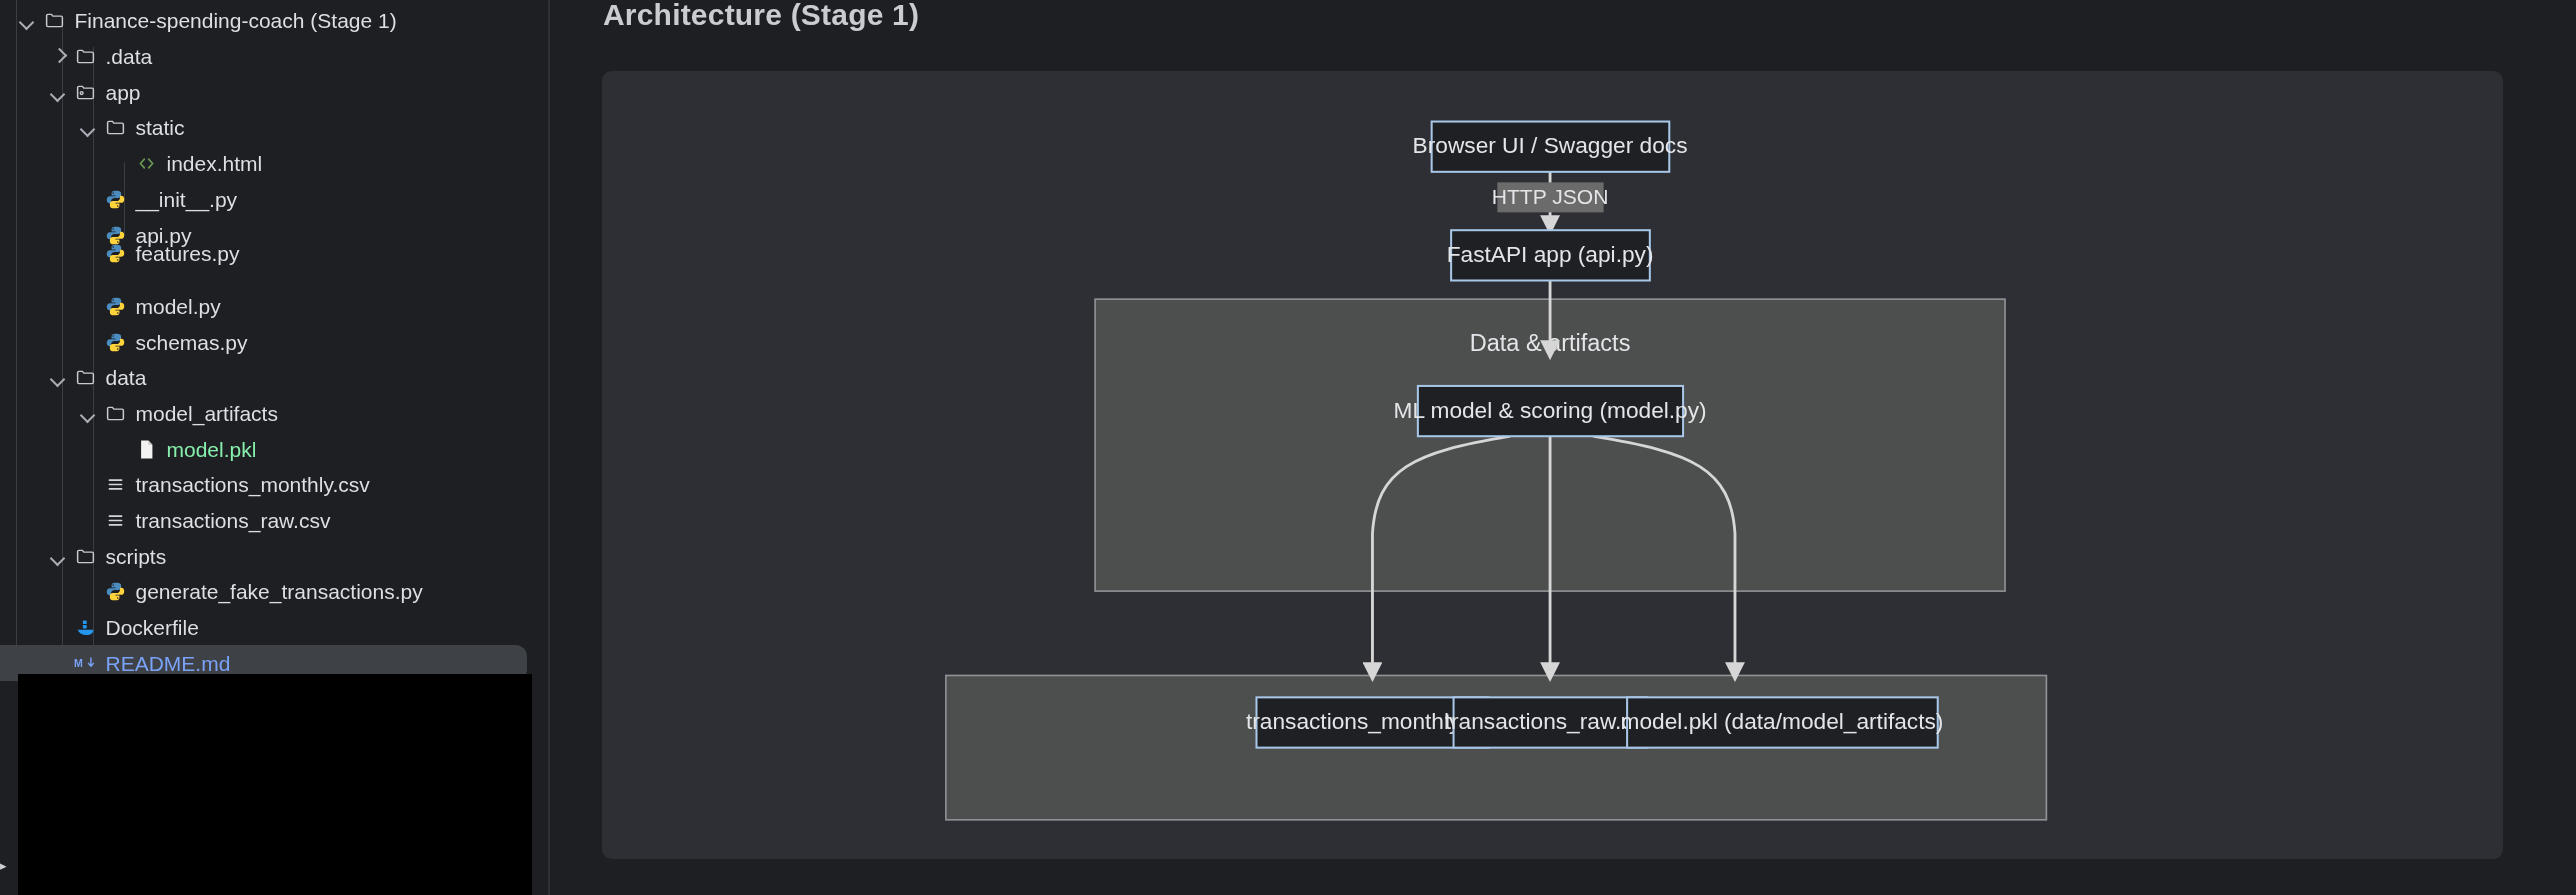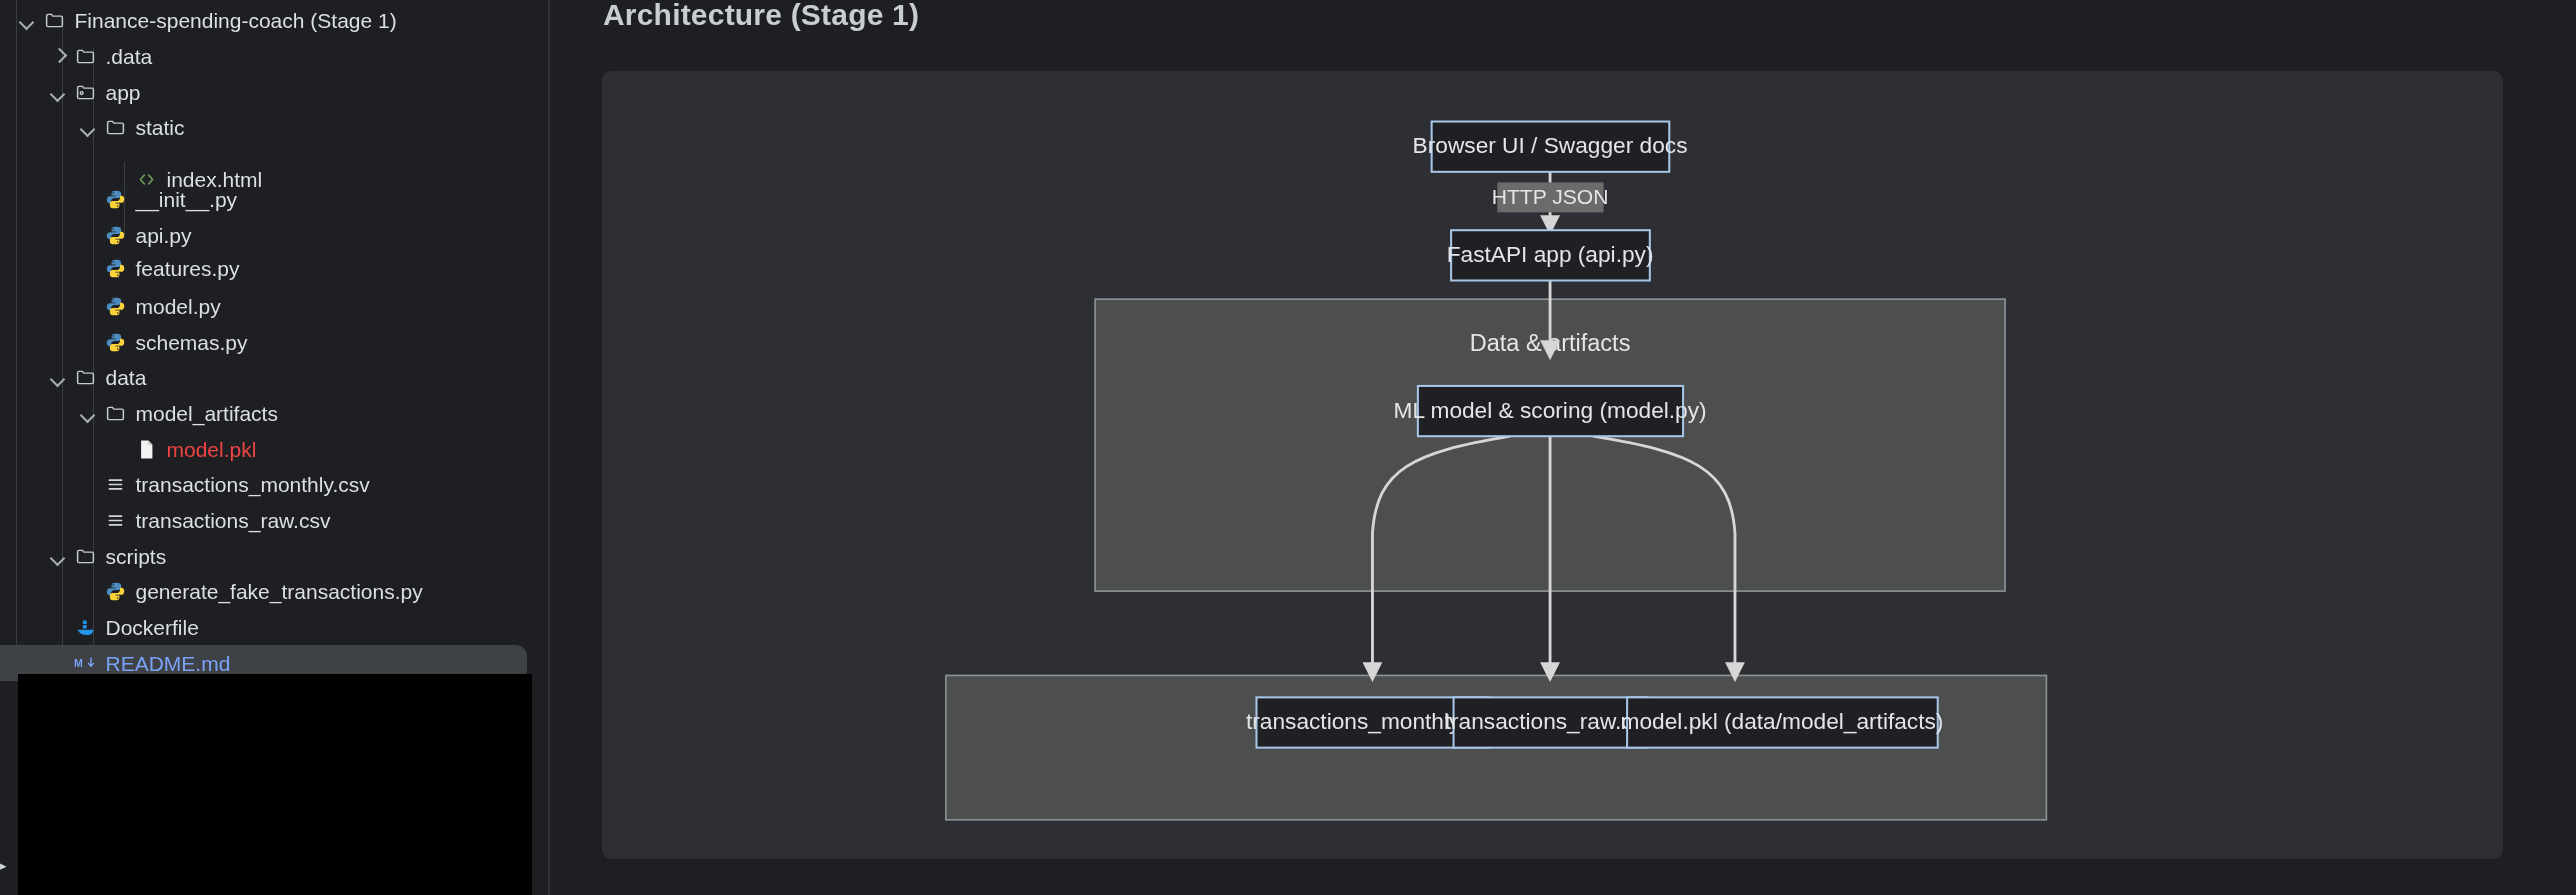--- a/index.html
+++ b/index.html
@@ -129,21 +129,21 @@
         <div class="tree-row" style="top: 109px;">
           <span style="display: inline-block; flex: 0 0 auto; width: 79px;"></span>
           <span class="twisty down"></span>
           <span class="ficon">
             <svg width="21" height="21" viewBox="0 0 24 24">
               <path d="M3 6.5a1.5 1.5 0 0 1 1.5-1.5h4l1.6 2H19.5A1.5 1.5 0 0 1 21 8.5v9A1.5 1.5 0 0 1 19.5 19h-15A1.5 1.5 0 0 1 3 17.5z" fill="none" stroke="#c6cad1" stroke-width="1.7"></path>
             </svg>
           </span>
           <span class="lbl" style="color: rgb(220, 223, 228);">static</span>
         </div>
-        <div class="tree-row" style="top: 161px;">
+        <div class="tree-row" style="top: 145px;">
           <span style="display: inline-block; flex: 0 0 auto; width: 110px;"></span>
           <span class="twisty "></span>
           <span class="ficon">
             <svg width="21" height="21" viewBox="0 0 24 24">
               <path d="M9.5 7 5 12l4.5 5M14.5 7 19 12l-4.5 5" fill="none" stroke="#6a9955" stroke-width="1.9" stroke-linecap="round" stroke-linejoin="round"></path>
             </svg>
           </span>
           <span class="lbl" style="color: rgb(220, 223, 228);">index.html</span>
         </div>
         <div class="tree-row" style="top: 181px;">
@@ -161,21 +161,21 @@
           <span style="display: inline-block; flex: 0 0 auto; width: 79px;"></span>
           <span class="twisty "></span>
           <span class="ficon">
             <svg width="21" height="21" viewBox="0 0 24 24">
               <path d="M11.9 2c-2.6 0-4.4.9-4.4 3v2.4h4.6v.8H5.6C3.4 8.2 2 9.9 2 12.4c0 2.4 1.2 4 3.3 4h1.6v-2.6c0-2.1 1.8-3.6 4-3.6h4.3c1.8 0 3.2-1.3 3.2-3V5c0-1.9-1.7-3-4.5-3zm-2.5 1.6a.95.95 0 1 1 0 1.9.95.95 0 0 1 0-1.9z" fill="#4b8bbe"></path>
               <path d="M12.1 22c2.6 0 4.4-.9 4.4-3v-2.4h-4.6v-.8h6.5c2.2 0 3.6-1.7 3.6-4.2 0-2.4-1.2-4-3.3-4h-1.6v2.6c0 2.1-1.8 3.6-4 3.6h-4.3c-1.8 0-3.2 1.3-3.2 3V19c0 1.9 1.7 3 4.5 3zm2.5-1.6a.95.95 0 1 1 0-1.9.95.95 0 0 1 0 1.9z" fill="#ffd43b"></path>
             </svg>
           </span>
           <span class="lbl" style="color: rgb(220, 223, 228);">api.py</span>
         </div>
-        <div class="tree-row" style="top: 250px;">
+        <div class="tree-row" style="top: 235px;">
           <span style="display: inline-block; flex: 0 0 auto; width: 79px;"></span>
           <span class="twisty "></span>
           <span class="ficon">
             <svg width="21" height="21" viewBox="0 0 24 24">
               <path d="M11.9 2c-2.6 0-4.4.9-4.4 3v2.4h4.6v.8H5.6C3.4 8.2 2 9.9 2 12.4c0 2.4 1.2 4 3.3 4h1.6v-2.6c0-2.1 1.8-3.6 4-3.6h4.3c1.8 0 3.2-1.3 3.2-3V5c0-1.9-1.7-3-4.5-3zm-2.5 1.6a.95.95 0 1 1 0 1.9.95.95 0 0 1 0-1.9z" fill="#4b8bbe"></path>
               <path d="M12.1 22c2.6 0 4.4-.9 4.4-3v-2.4h-4.6v-.8h6.5c2.2 0 3.6-1.7 3.6-4.2 0-2.4-1.2-4-3.3-4h-1.6v2.6c0 2.1-1.8 3.6-4 3.6h-4.3c-1.8 0-3.2 1.3-3.2 3V19c0 1.9 1.7 3 4.5 3zm2.5-1.6a.95.95 0 1 1 0-1.9.95.95 0 0 1 0 1.9z" fill="#ffd43b"></path>
             </svg>
           </span>
           <span class="lbl" style="color: rgb(220, 223, 228);">features.py</span>
         </div>
@@ -223,21 +223,21 @@
         </div>
         <div class="tree-row" style="top: 431px;">
           <span style="display: inline-block; flex: 0 0 auto; width: 110px;"></span>
           <span class="twisty "></span>
           <span class="ficon">
             <svg width="19.5" height="21" viewBox="0 0 24 26">
               <path d="M5 2h9l5 5v17H5z" fill="#f2f2f2"></path>
               <path d="M14 2v5h5z" fill="#c9c9c9"></path>
             </svg>
           </span>
-          <span class="lbl" style="color: #ef4444;">model.pkl</span>
+          <span class="lbl" style="color: #86efac;">model.pkl</span>
         </div>
         <div class="tree-row" style="top: 466px;">
           <span style="display: inline-block; flex: 0 0 auto; width: 79px;"></span>
           <span class="twisty "></span>
           <span class="ficon">
             <svg width="21" height="21" viewBox="0 0 24 24">
               <g stroke="#d3d6db" stroke-width="1.8" stroke-linecap="round">
                 <path d="M5 7h14M5 12h14M5 17h14"></path>
               </g>
             </svg>

